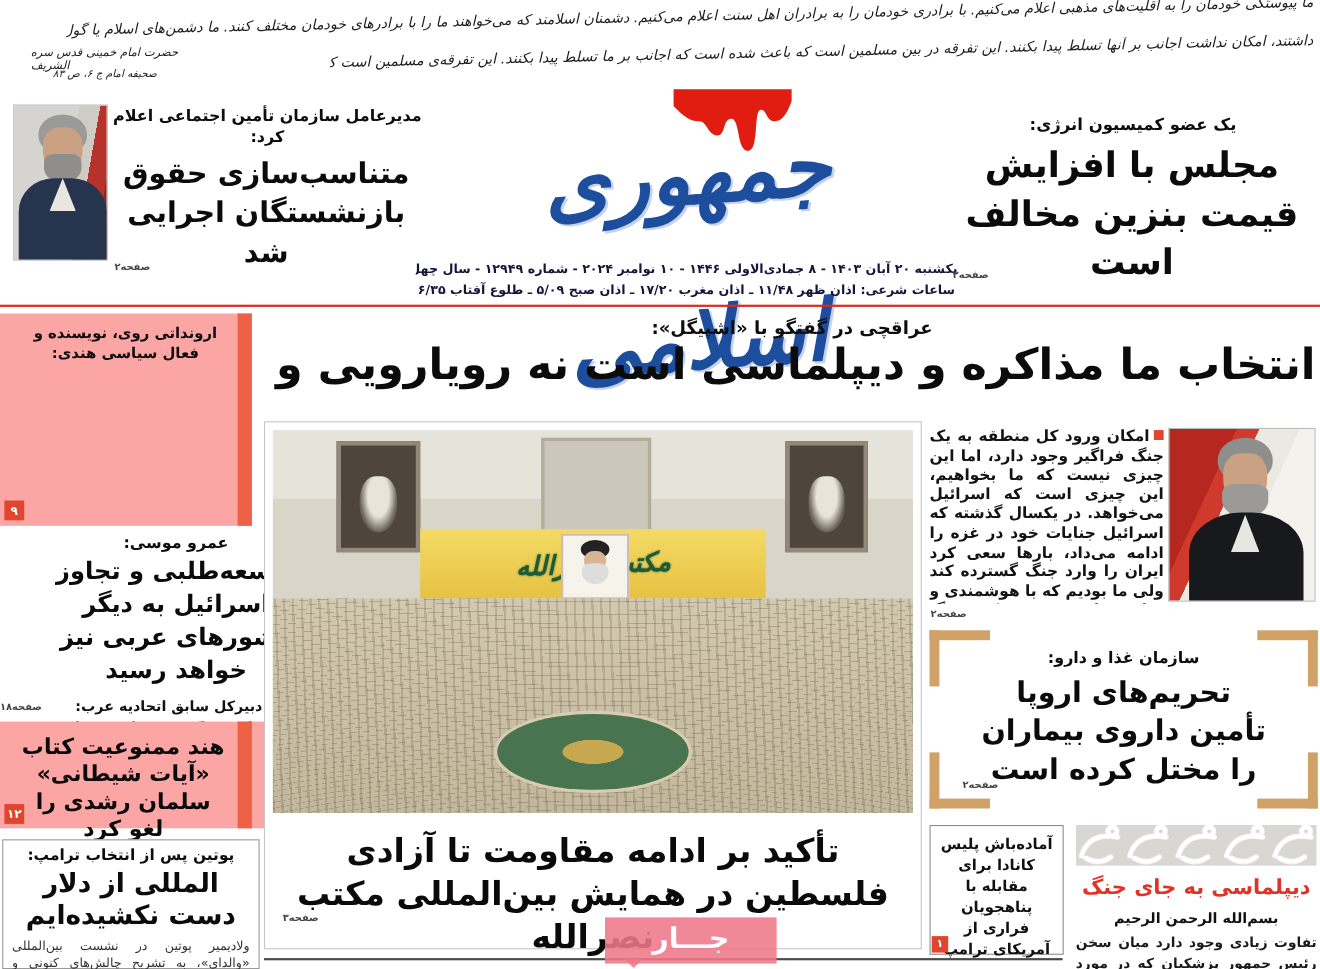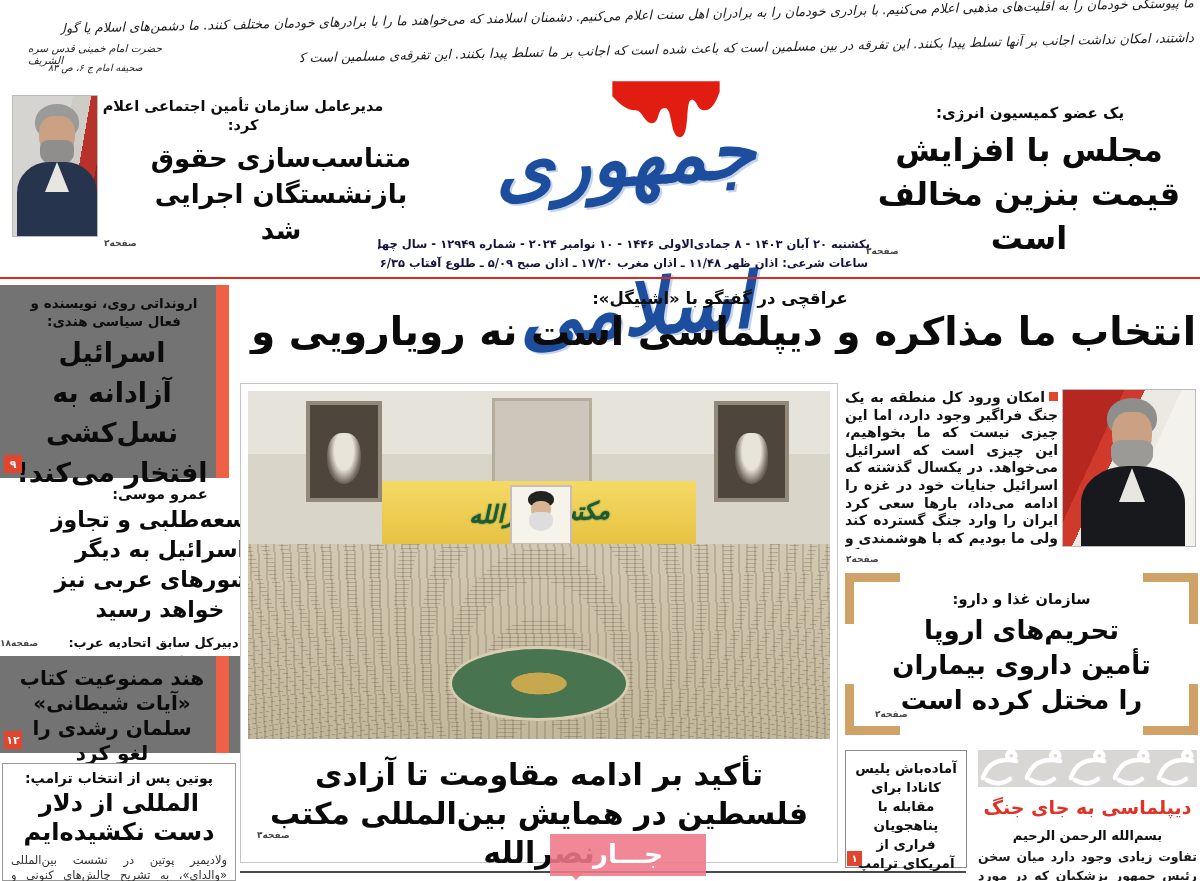--- a/index.html
+++ b/index.html
@@ -25,21 +25,21 @@
   
   .kicker{font-weight:bold;text-align:center;color:#0d0d0d;}
   .headline{font-weight:bold;text-align:center;color:#0b0b0b;}
   .pageref{font-size:9px;color:#444;font-weight:bold;}
   .badge{width:18px;height:18px;background:#e2452e;color:#fff;font-size:11px;font-weight:bold;
          display:flex;align-items:center;justify-content:center;}
   .sq-bullet{display:inline-block;width:9px;height:9px;background:#e2452e;margin-left:4px;
              vertical-align:1px;}
 
   
-  .graybox{position:absolute;background:#737373;}
+  .graybox{position:absolute;background:#fca5a5;}
   .coral-bar{position:absolute;top:0;bottom:0;width:13px;background:#ee6146;}
   .boxed{position:absolute;border:1.5px solid #999;background:#fff;box-sizing:border-box;}
 
   
   .photo{position:absolute;overflow:hidden;border:1px solid #bbb;box-sizing:border-box;}
   .tl-photo{background:linear-gradient(100deg,#d6d4d0 0 55%,#cfccc6 55% 72%,#b8322c 72% 88%,#8e2420 88%);}
   .head-hair{position:absolute;border-radius:50% 50% 45% 45%;background:#9a9a98;}
   .head-face{position:absolute;border-radius:46% 46% 60% 60%;background:#caa183;}
   .head-beard{position:absolute;border-radius:30% 30% 55% 55%;background:#8f8e8c;}
   .suit{position:absolute;background:#27344e;border-radius:40% 40% 0 0;}
@@ -112,34 +112,33 @@
   <div class="red-rule"></div>
 
   <div class="photo tl-photo" style="left:12px;top:95px;width:86px;height:142px;">
     <div class="head-hair" style="left:22px;top:8px;width:44px;height:36px;"></div>
     <div class="head-face" style="left:26px;top:20px;width:36px;height:42px;"></div>
     <div class="head-beard" style="left:27px;top:44px;width:34px;height:26px;"></div>
     <div class="suit" style="left:4px;top:66px;width:80px;height:76px;"></div>
     <div class="shirt" style="left:32px;top:66px;width:24px;height:30px;"></div>
   </div>
   <div class="kicker" style="position:absolute;left:102px;top:97px;width:282px;font-size:14.5px;line-height:19px;">مدیرعامل سازمان تأمین اجتماعی اعلام کرد:</div>
-  <div class="headline" style="position:absolute;left:98px;top:140px;width:288px;font-size:26px;line-height:36px;margin-left:39px;">متناسب‌سازی حقوق بازنشستگان اجرایی شد</div>
+  <div class="headline" style="position:absolute;left:98px;top:140px;width:288px;font-size:26px;line-height:36px;">متناسب‌سازی حقوق بازنشستگان اجرایی شد</div>
   <div class="pageref" style="position:absolute;left:104px;top:238px;">صفحه۲</div>
 
   <div class="kicker" style="position:absolute;left:880px;top:104px;width:300px;font-size:15px;">یک عضو کمیسیون انرژی:</div>
   <div class="headline" style="position:absolute;left:868px;top:128px;width:322px;font-size:32px;line-height:44px;">مجلس با افزایش قیمت بنزین مخالف است</div>
   <div class="pageref" style="position:absolute;left:866px;top:246px;">صفحه۳</div>
 
   <div class="kicker" style="position:absolute;left:250px;right:10px;top:289px;font-size:16.5px;">عراقچی در گفتگو با «اشپیگل»:</div>
   <div class="headline" style="position:absolute;left:244px;right:4px;top:309px;font-size:39px;white-space:nowrap;overflow:hidden;">انتخاب ما مذاکره و دیپلماسی است نه رویارویی و تقابل</div>
 
   <div class="graybox" style="left:0;top:285px;width:229px;height:193px;">
     <div class="coral-bar" style="left:216px;"></div>
     <div class="kicker" style="position:absolute;left:24px;top:9px;width:180px;font-size:13.5px;line-height:18px;">ارونداتی روی، نویسنده و فعال سیاسی هندی:</div>
-    <div class="headline" style="position:absolute;left:14px;top:48px;width:196px;font-size:27px;line-height:40px;font-weight:600;">اسرائیل آزادانه به نسل‌کشی افتخار می‌کند!</div>
     <div class="badge" style="position:absolute;left:4px;bottom:5px;">۹</div>
   </div>
 
   <div class="abs" style="left:0;top:486px;width:228px;padding-left:46px;">
     <div class="kicker" style="font-size:14.5px;">عمرو موسی:</div>
     <div class="headline" style="font-size:22px;line-height:30px;margin-top:3px;">توسعه‌طلبی و تجاوز اسرائیل به دیگر کشورهای عربی نیز خواهد رسید</div>
     <div style="text-align:center;font-size:13px;font-weight:bold;margin-top:8px;line-height:19px;">
       <span class="sq-bullet"></span><span>دبیرکل سابق اتحادیه عرب: اسرائیل به خاک عربستان هم طمع دارد</span>
     </div>
     <div class="pageref" style="position:absolute;left:0;top:152px;">صفحه۱۸</div>

